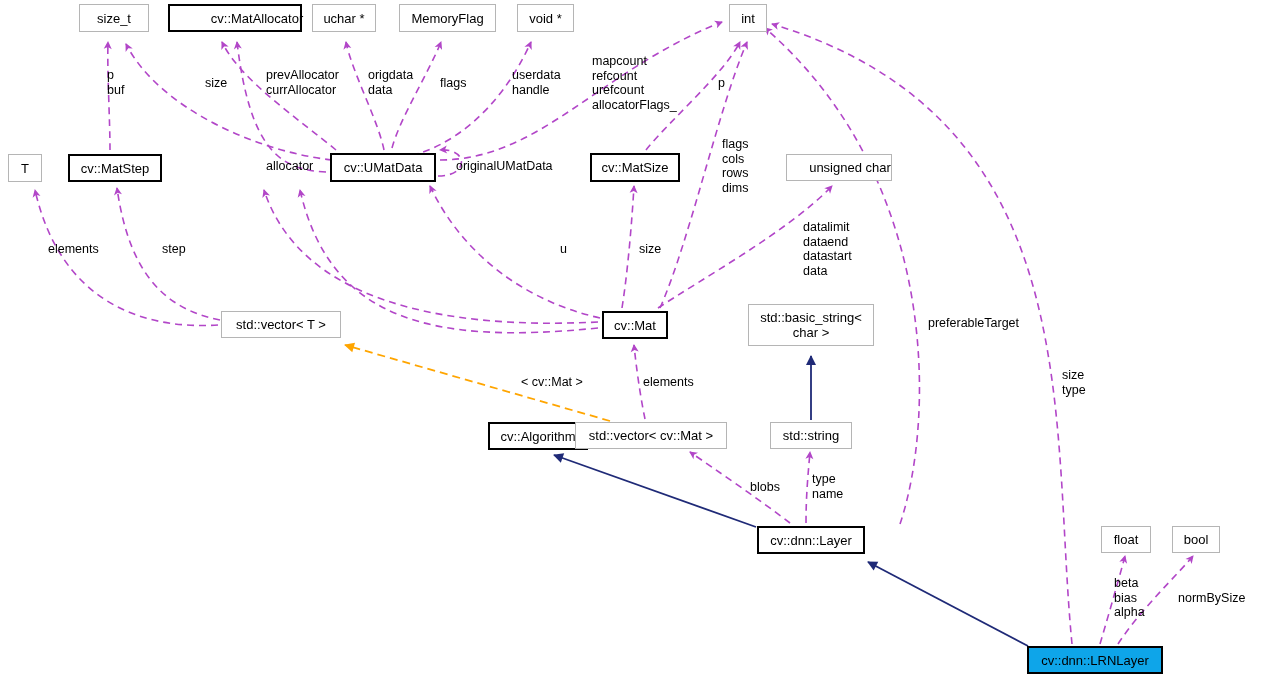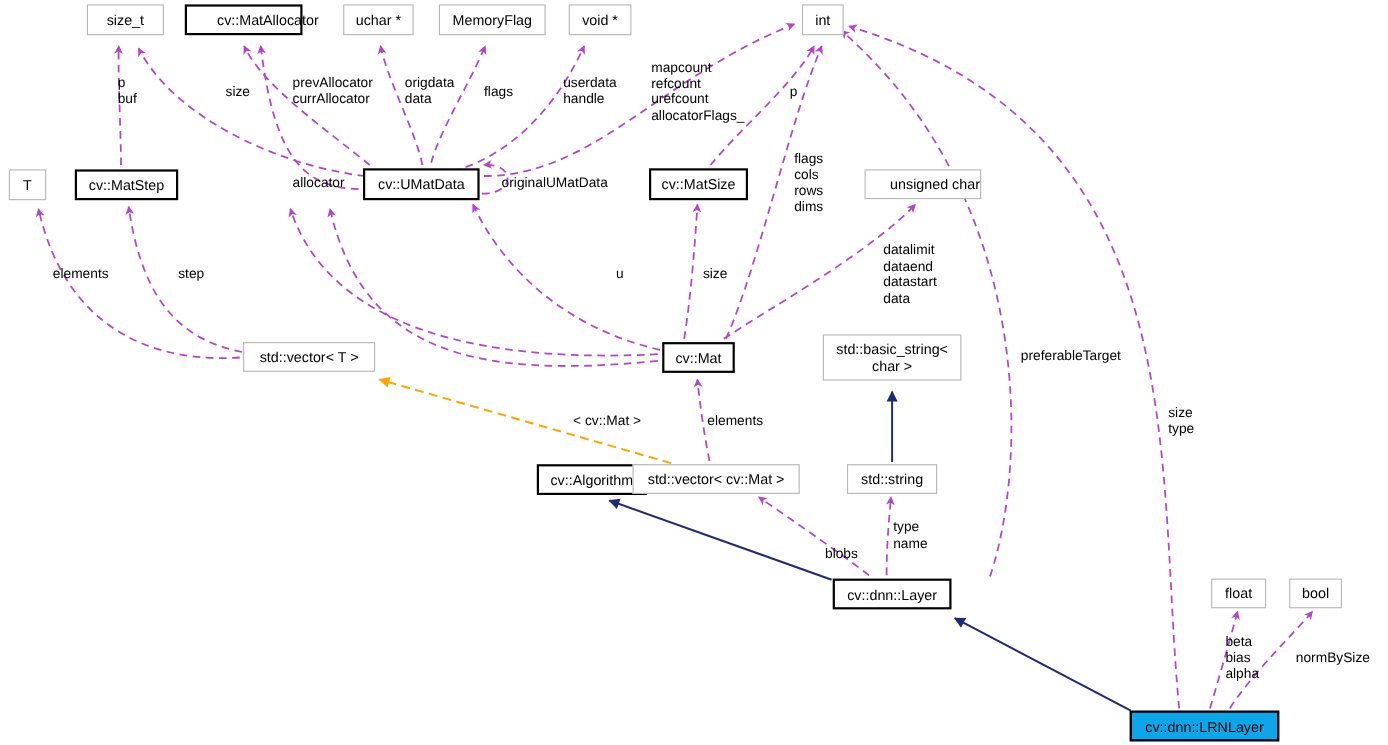--- a/index.html
+++ b/index.html
@@ -140,21 +140,21 @@
       <path d="M1028,646 L868,562"></path>
     </g>
 
     <g fill="none" stroke="#ffa500" stroke-width="1.8" stroke-dasharray="8,5" marker-end="url(#ah-orange)">
 
       <path d="M610,421 L345,345"></path>
     </g>
   </svg>
 
   <div class="node thin" style="left:79px;  top:4px;   width:70px;  height:28px;">size_t</div>
-  <div class="node thick" style="left:168px; top:4px;   width:107px; height:28px;padding-left:44px;">cv::MatAllocator</div>
+  <div class="node thick" style="left:168px; top:4px;   width:134px; height:28px;padding-left:44px;">cv::MatAllocator</div>
   <div class="node thin" style="left:312px; top:4px;   width:64px;  height:28px;">uchar *</div>
   <div class="node thin" style="left:399px; top:4px;   width:97px;  height:28px;">MemoryFlag</div>
   <div class="node thin" style="left:517px; top:4px;   width:57px;  height:28px;">void *</div>
   <div class="node thin" style="left:729px; top:4px;   width:38px;  height:28px;">int</div>
 
   <div class="node thin" style="left:8px;   top:154px; width:34px;  height:28px;">T</div>
   <div class="node thick" style="left:68px;  top:154px; width:94px;  height:28px;">cv::MatStep</div>
   <div class="node thick" style="left:330px; top:153px; width:106px; height:29px;">cv::UMatData</div>
   <div class="node thick" style="left:590px; top:153px; width:90px;  height:29px;">cv::MatSize</div>
   <div class="node thin" style="left:786px; top:154px; width:106px; height:27px;padding-left:22px;">unsigned char</div>
@@ -205,21 +205,21 @@
 dataend
 datastart
 data</div>
 
   <div class="edge-label left" style="left:928px; top:316px;">preferableTarget</div>
   <div class="edge-label left" style="left:1062px;top:368px;">size
 type</div>
   <div class="edge-label" style="left:521px; top:375px;">&lt; cv::Mat &gt;</div>
   <div class="edge-label" style="left:643px; top:375px;">elements</div>
 
-  <div class="edge-label" style="left:750px; top:496px;">blobs</div>
+  <div class="edge-label" style="left:750px; top:480px;">blobs</div>
   <div class="edge-label left" style="left:812px; top:472px;">type
 name</div>
   <div class="edge-label" style="left:1114px;top:576px;">beta
 bias
 alpha</div>
   <div class="edge-label" style="left:1178px;top:591px;">normBySize</div>
 
 </div>
 
 </body></html>

